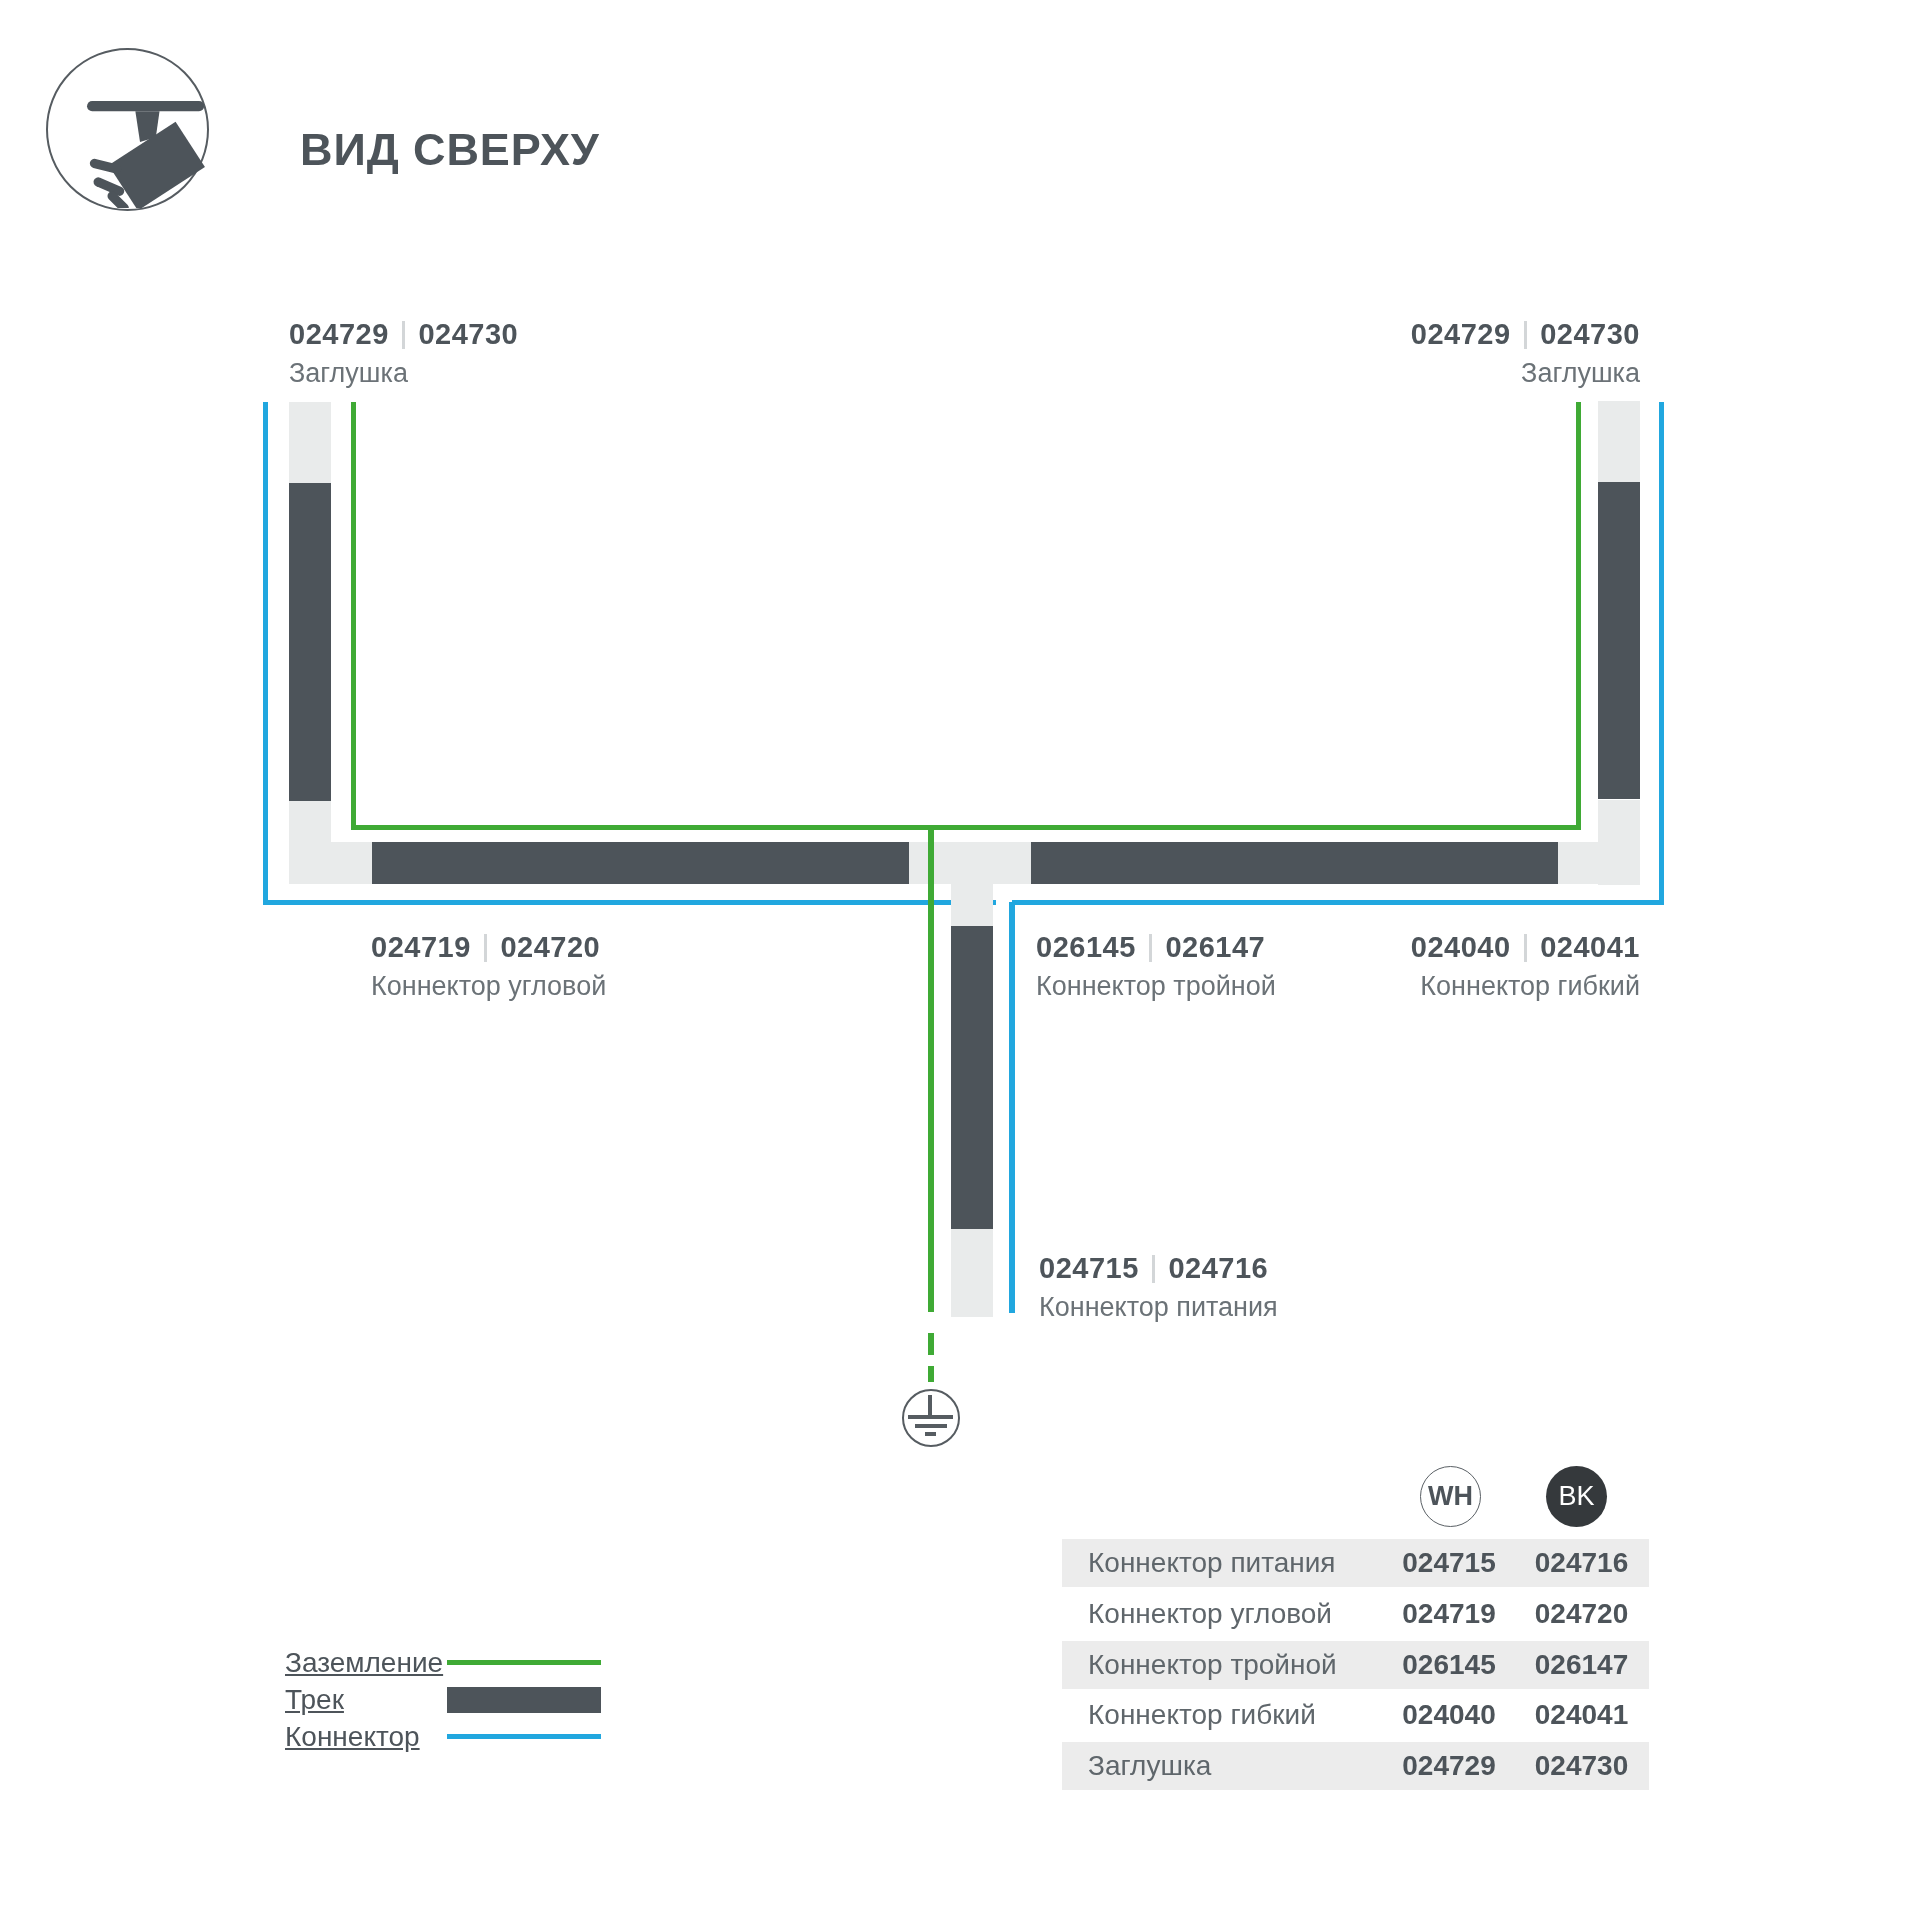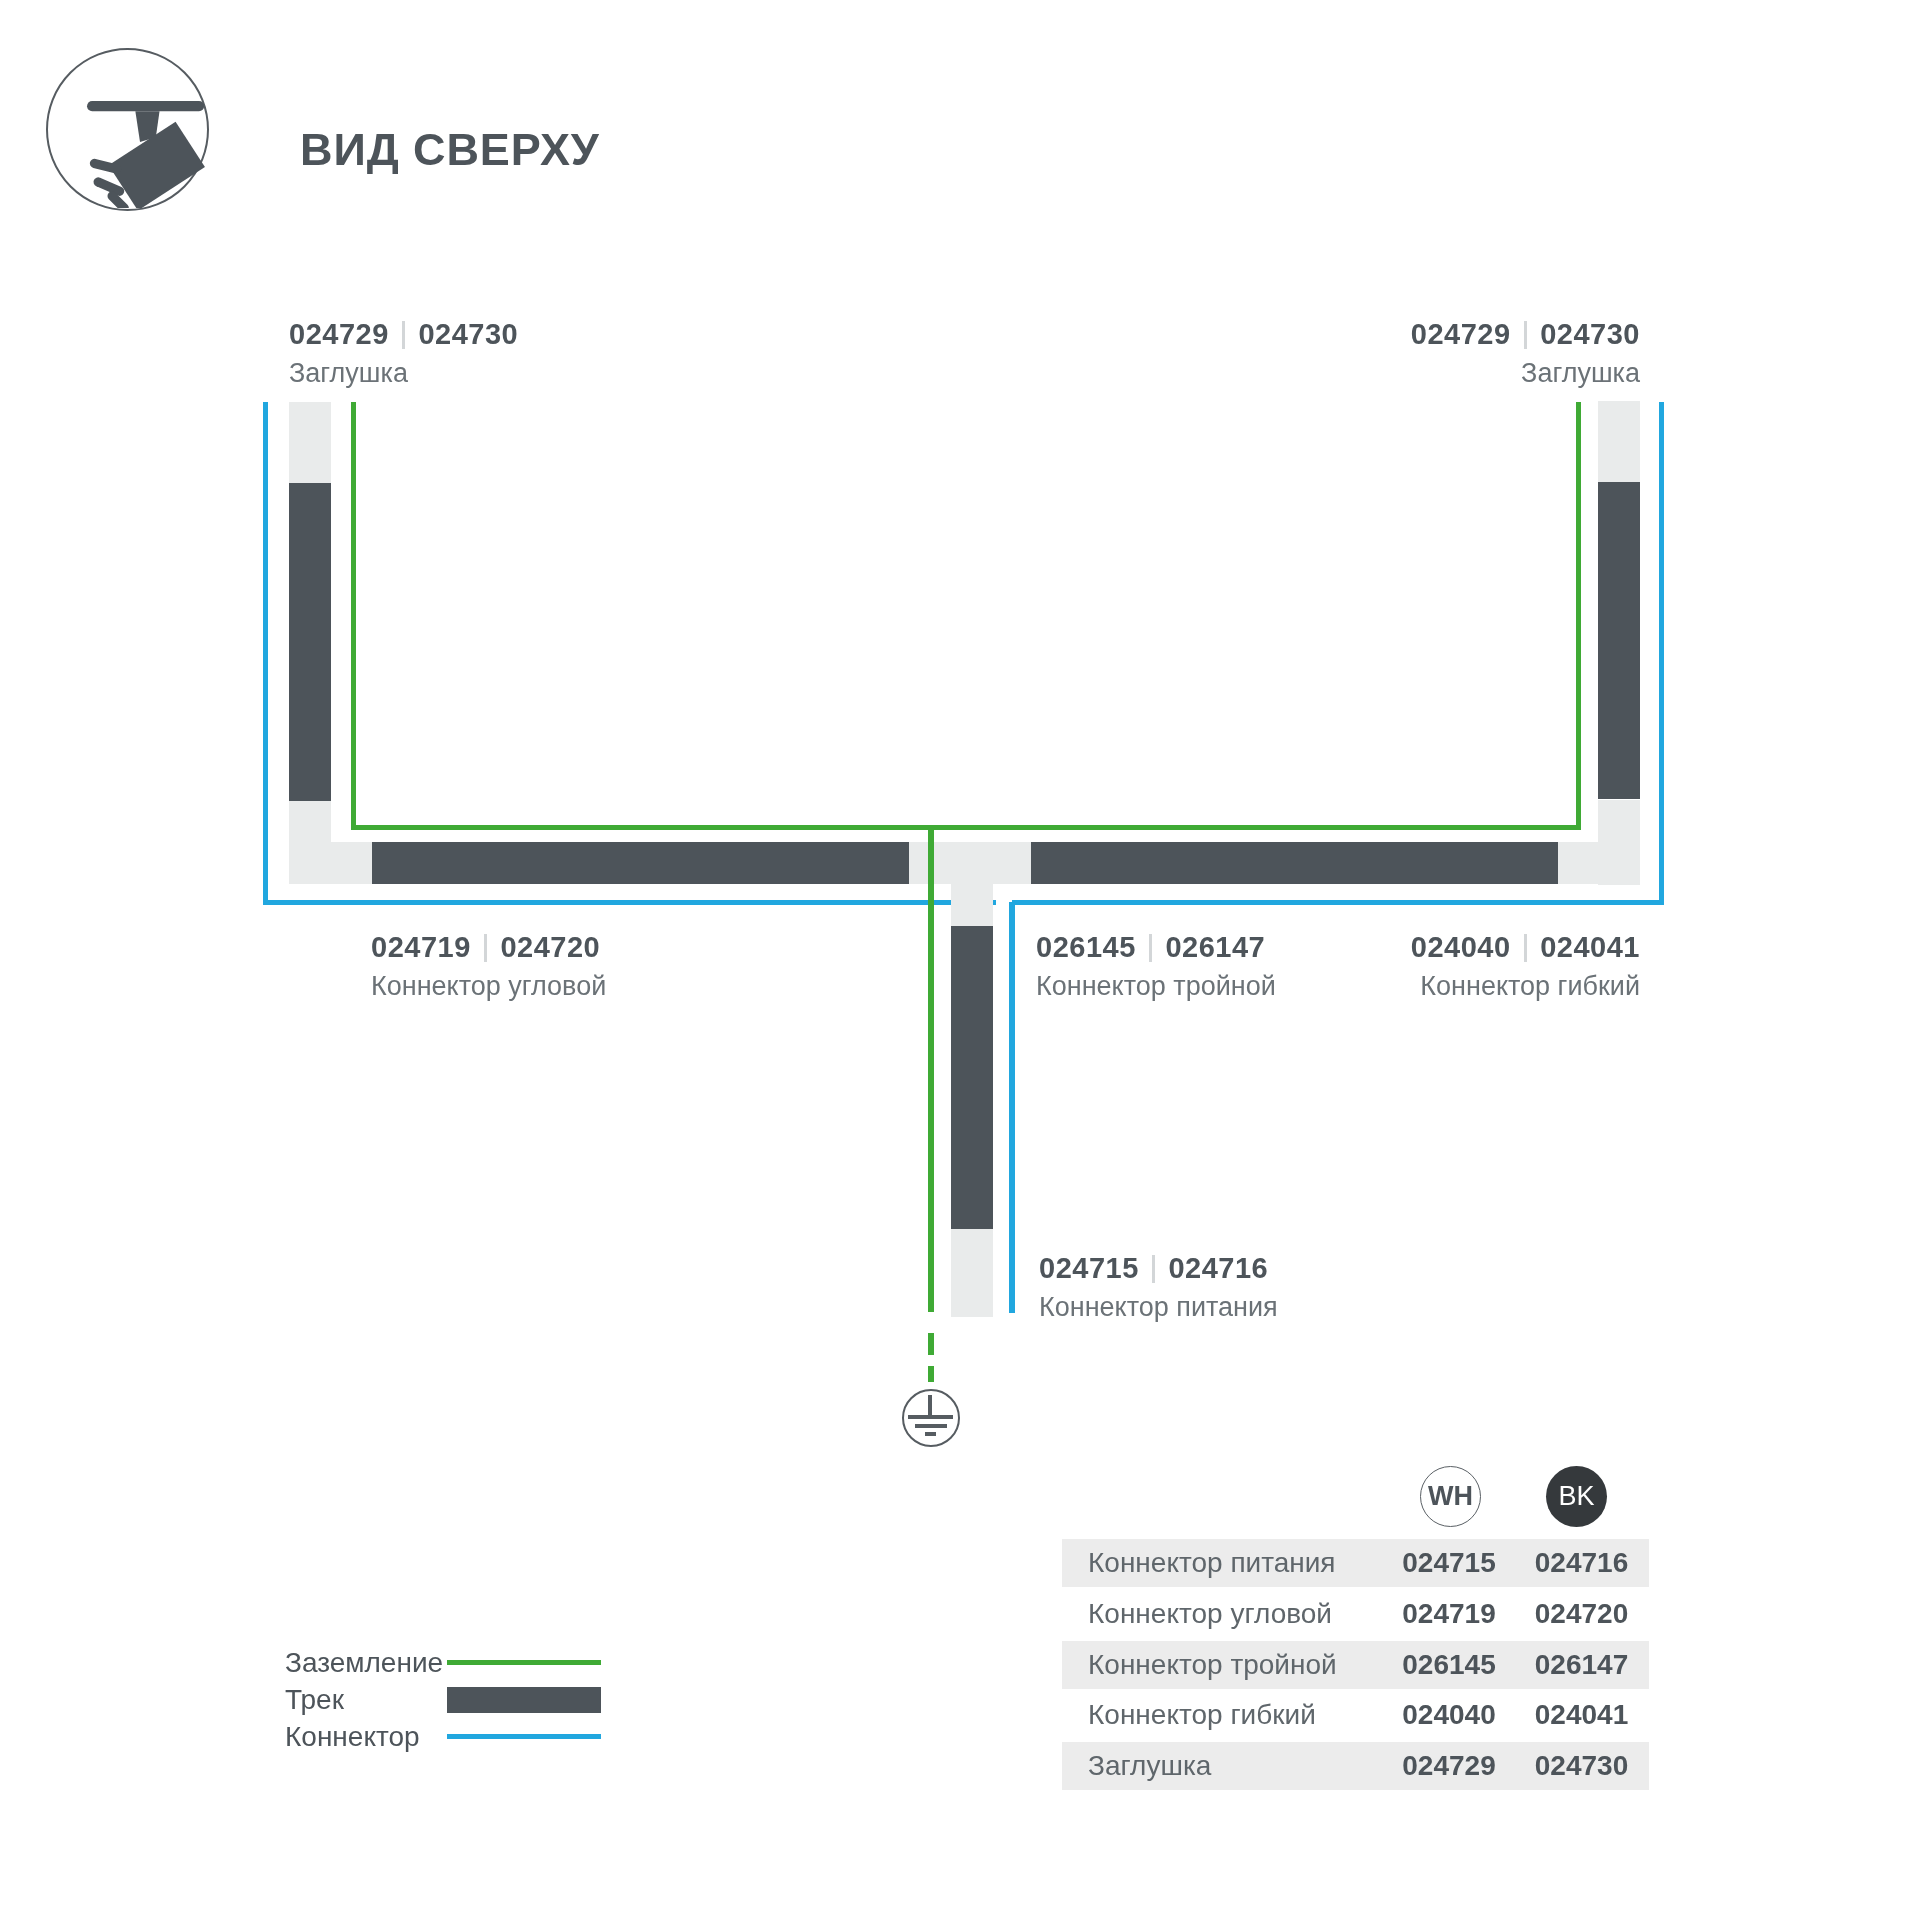--- a/index.html
+++ b/index.html
@@ -31,21 +31,21 @@
   .part-label{position:absolute;z-index:4;}
   .part-label .codes{display:flex;align-items:center;gap:13px;font-weight:bold;font-size:29px;color:#4d545a;letter-spacing:0.5px;}
   .part-label .sep{width:3.7px;height:28px;background:#d3d6d8;}
   .part-label .pname{margin-top:6.5px;font-size:27px;color:#6b7277;}
   .part-label.right{text-align:right;}
   .part-label.right .codes{justify-content:flex-end;}
 
   
   .legend{left:285px;top:1644px;width:320px;z-index:4;}
   .legend-row{display:flex;align-items:center;height:37px;}
-  .legend-label{width:162px;font-size:28px;color:#4d545a;}
+  .legend-label{width:162px;font-size:28px;color:#4d545a;text-decoration:underline;}
   .legend-swatch{width:154px;display:flex;align-items:center;}
   .sw-ground{width:154px;height:5.6px;background:#3faa35;}
   .sw-track{width:154px;height:26px;background:#4d545a;}
   .sw-neutral{width:154px;height:5.6px;background:#21a7df;}
 
   
   .parts-table{left:1062px;top:1466px;width:587px;z-index:4;}
   .col-circle{position:absolute;width:61px;height:61px;border-radius:50%;box-sizing:border-box;display:flex;align-items:center;justify-content:center;font-size:27px;}
   .col-circle.wh{left:358px;top:0;border:1.9px solid #5a6065;color:#4d545a;background:#fff;font-weight:bold;}
   .col-circle.bk{left:484px;top:0;background:#35393c;color:#ffffff;}

